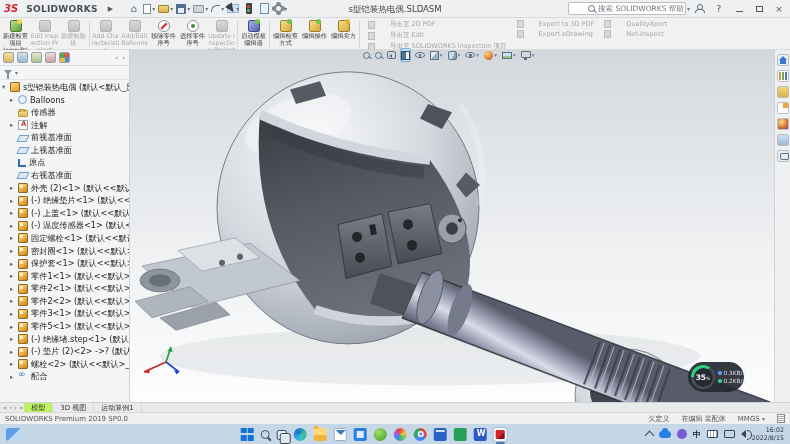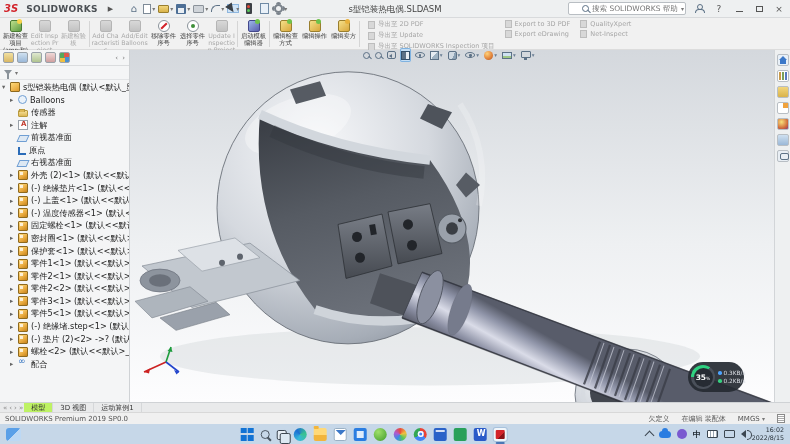--- a/index.html
+++ b/index.html
@@ -23,21 +23,21 @@
   .q-save::after{content:"";position:absolute;left:2px;top:4px;width:6px;height:5px;background:#e9eef3}
   .q-print{width:11px;height:8px;background:#cfd4d9;border:1px solid #8a929a;border-radius:1px}
   .q-undo{width:9px;height:7px;border:1.5px solid #5c7186;border-bottom:none;border-right:none;border-radius:6px 0 0 0;position:relative}
   .q-cursor{width:0;height:0;border-left:4px solid transparent;border-right:4px solid transparent;border-top:9px solid #3a3f45;transform:rotate(-35deg)}
   .q-rebuild{width:6px;height:11px;background:#3c4046;border-radius:1px;display:flex;flex-direction:column;align-items:center;justify-content:space-evenly}
   .q-rebuild i{width:3px;height:3px;border-radius:50%;display:block}
   .q-props{width:9px;height:11px;background:#e8f0f8;border:1px solid #6f8aa5}
   .q-gear{width:9px;height:9px;border:2px solid #7a828b;border-radius:50%;box-shadow:0 -4px 0 -2px #7a828b,0 4px 0 -2px #7a828b,-4px 0 0 -2px #7a828b,4px 0 0 -2px #7a828b}
   .tb-title{position:absolute;left:50%;top:0;transform:translateX(-50%);height:24px;line-height:18px;font-size:8.5px;color:#444;white-space:nowrap}
   .tb-right{margin-left:auto;display:flex;align-items:center;gap:6px;padding-right:4px}
-  .searchbox{display:flex;align-items:center;gap:3px;background:#fff;border:1px solid #b9bec3;border-radius:2px;height:13px;padding:0 13px;width:118px}
+  .searchbox{display:flex;align-items:center;gap:3px;background:#fff;border:1px solid #b9bec3;border-radius:2px;height:13px;padding:0 19px;width:118px}
   .searchbox input{border:none;outline:none;font-size:7.5px;color:#777;width:86px;background:transparent}
   .mag{width:7px;height:7px;border:1.3px solid #5c7186;border-radius:50%;position:relative;flex:none}
   .mag::after{content:"";position:absolute;width:4px;height:1.3px;background:#5c7186;transform:rotate(45deg);right:-3px;bottom:-1px}
   .login{width:9px;height:9px;position:relative}
   .login::before{content:"";position:absolute;left:2.5px;top:0;width:4px;height:4px;border:1px solid #5c7186;border-radius:50%}
   .login::after{content:"";position:absolute;left:0;bottom:0;width:8px;height:3px;border:1px solid #5c7186;border-bottom:none;border-radius:4px 4px 0 0}
   .winbtn{width:14px;height:14px;display:flex;align-items:center;justify-content:center;color:#555;font-size:9px}
   .w-min{width:7px;border-bottom:1.5px solid #555;height:1px;margin-top:6px}
   .w-rest{width:7px;height:6px;border:1.2px solid #555}
 
@@ -57,21 +57,21 @@
   .ri-selectballoon{background:#fff;border:1px solid #8a929a;border-radius:50%}
   .ri-selectballoon::after{content:"";position:absolute;left:3px;top:3px;width:4px;height:4px;background:#3f8f3a;border-radius:50%}
   .ri-template{background:linear-gradient(140deg,#9db8e8,#5b5fae);border:1px solid #44488c}
   .ri-template::after{content:"";position:absolute;right:-1px;top:-2px;width:5px;height:5px;background:#6fc24a;border-radius:50%}
   .ri-pencil{background:linear-gradient(140deg,#f5e08a,#d9a83c);border:1px solid #9a7f2e}
   .ri-pencil::after{content:"";position:absolute;right:-1px;top:-2px;width:5px;height:5px;border-radius:50%}
   .ri-g1::after{background:#6fc24a}.ri-g2::after{background:#6fc24a}.ri-g3::after{background:#e8b23c}
   .rb-sep{width:1px;background:#d5d5d5;margin:2px 1px}
   .rb-export{display:flex;gap:10px;padding:2px 6px;align-items:flex-start}
   .exp-col{display:flex;flex-direction:column;gap:2px}
-  .exp-item{display:flex;align-items:center;gap:3px;white-space:nowrap}
+  .exp-item{display:flex;align-items:center;gap:15px;white-space:nowrap}
   .exp-item .ei{width:7px;height:8px;background:#d8d8d8;border:1px solid #bdbdbd;flex:none}
   .exp-item span{font-size:6.5px;color:#a6a6a6}
 
   
   .tabrow{height:13px;background:#e4e4e4;display:flex;align-items:flex-end;padding-left:2px;flex:none;border-bottom:1px solid #cfcfcf}
   .tab{padding:1px 7px;font-size:7.5px;color:#3f3f3f;border:1px solid transparent;border-bottom:none;white-space:nowrap}
   .tab.active{background:#fff;border-color:#bfbfbf;color:#1f1f1f}
 
   
   .main{flex:1;display:flex;min-height:0}
@@ -329,21 +329,21 @@
       <div class="rb-sep"></div>
     </div>
     <div class="rb-export">
       <div class="exp-col">
         <div class="exp-item">
             <span class="ei"></span>
             <span>导出至 2D PDF</span>
           </div>
         <div class="exp-item">
             <span class="ei"></span>
-            <span>导出至 Update</span>
+            <span>导出至 Edit</span>
           </div>
         <div class="exp-item">
             <span class="ei"></span>
             <span>导出至 SOLIDWORKS Inspection 项目</span>
           </div>
       </div>
       <div class="exp-col">
         <div class="exp-item">
             <span class="ei"></span>
             <span>Export to 3D PDF</span>
@@ -400,20 +400,25 @@
           </div>
         <div class="trow">
             <span class="arr">▸</span>
             <span class="ic ic-ann"></span>
             <span class="lbl">注解</span>
           </div>
         <div class="trow">
             <span class="arr"></span>
             <span class="ic ic-plane"></span>
             <span class="lbl">前视基准面</span>
+          </div>
+        <div class="trow">
+            <span class="arr"></span>
+            <span class="ic ic-plane"></span>
+            <span class="lbl">上视基准面</span>
           </div>
         <div class="trow">
             <span class="arr"></span>
             <span class="ic ic-origin"></span>
             <span class="lbl">原点</span>
           </div>
         <div class="trow">
             <span class="arr"></span>
             <span class="ic ic-plane"></span>
             <span class="lbl">右视基准面</span>

